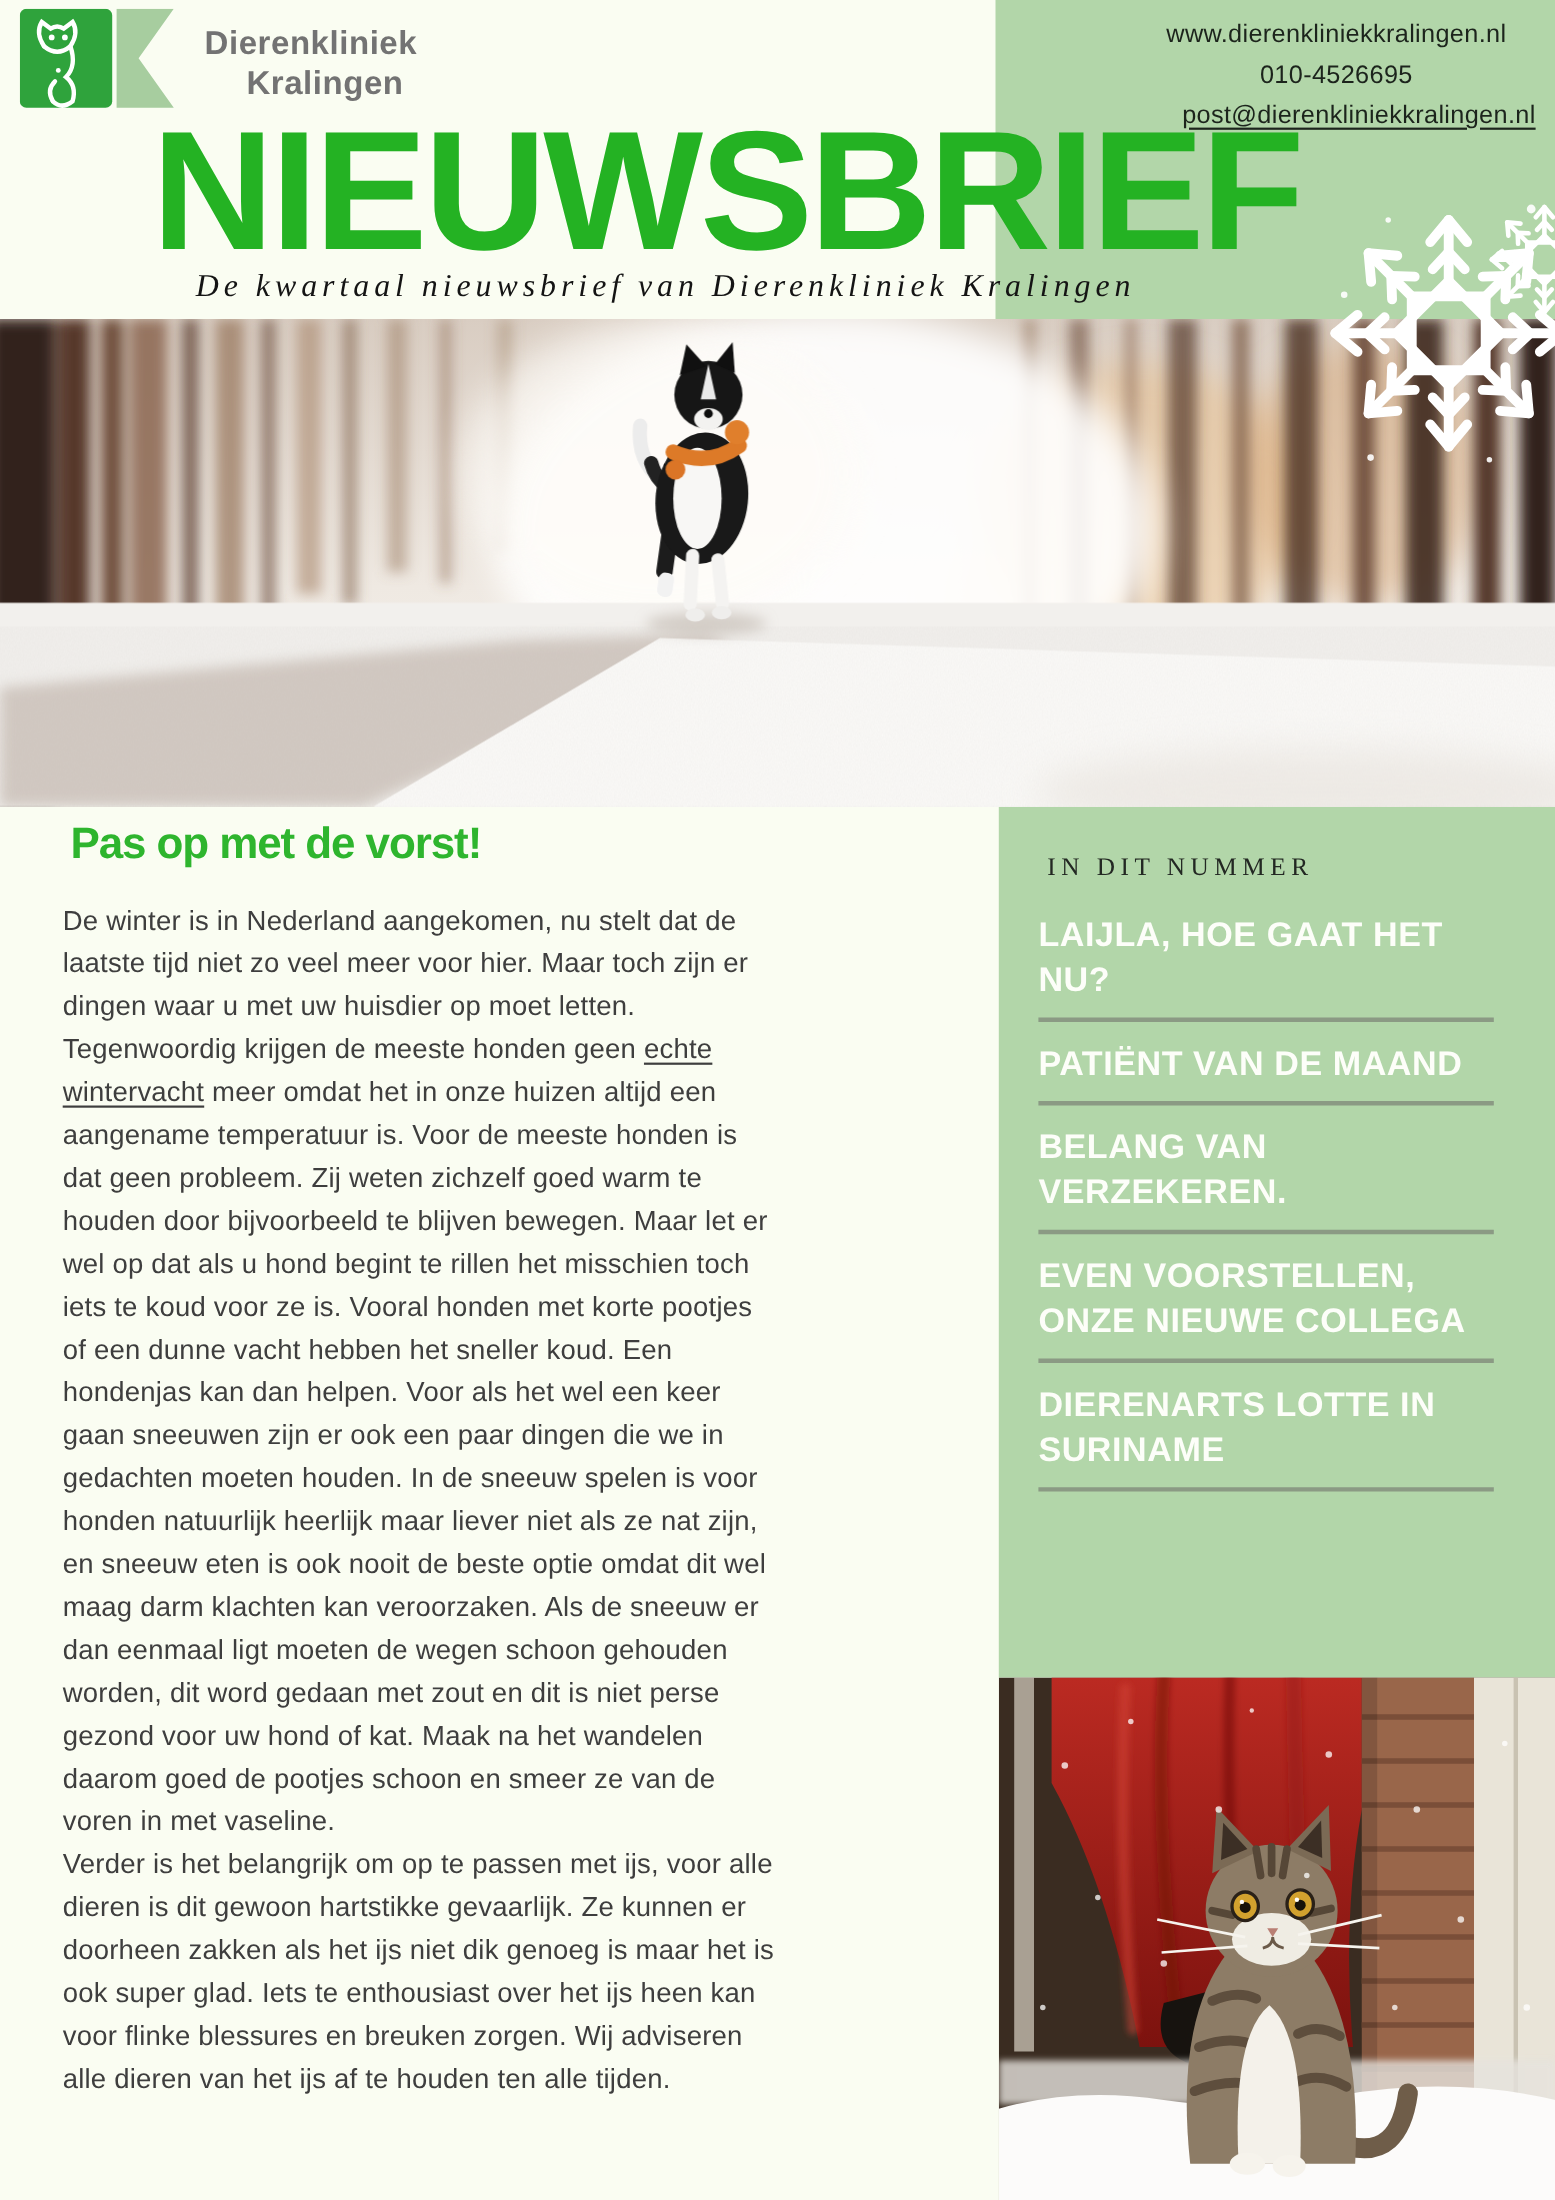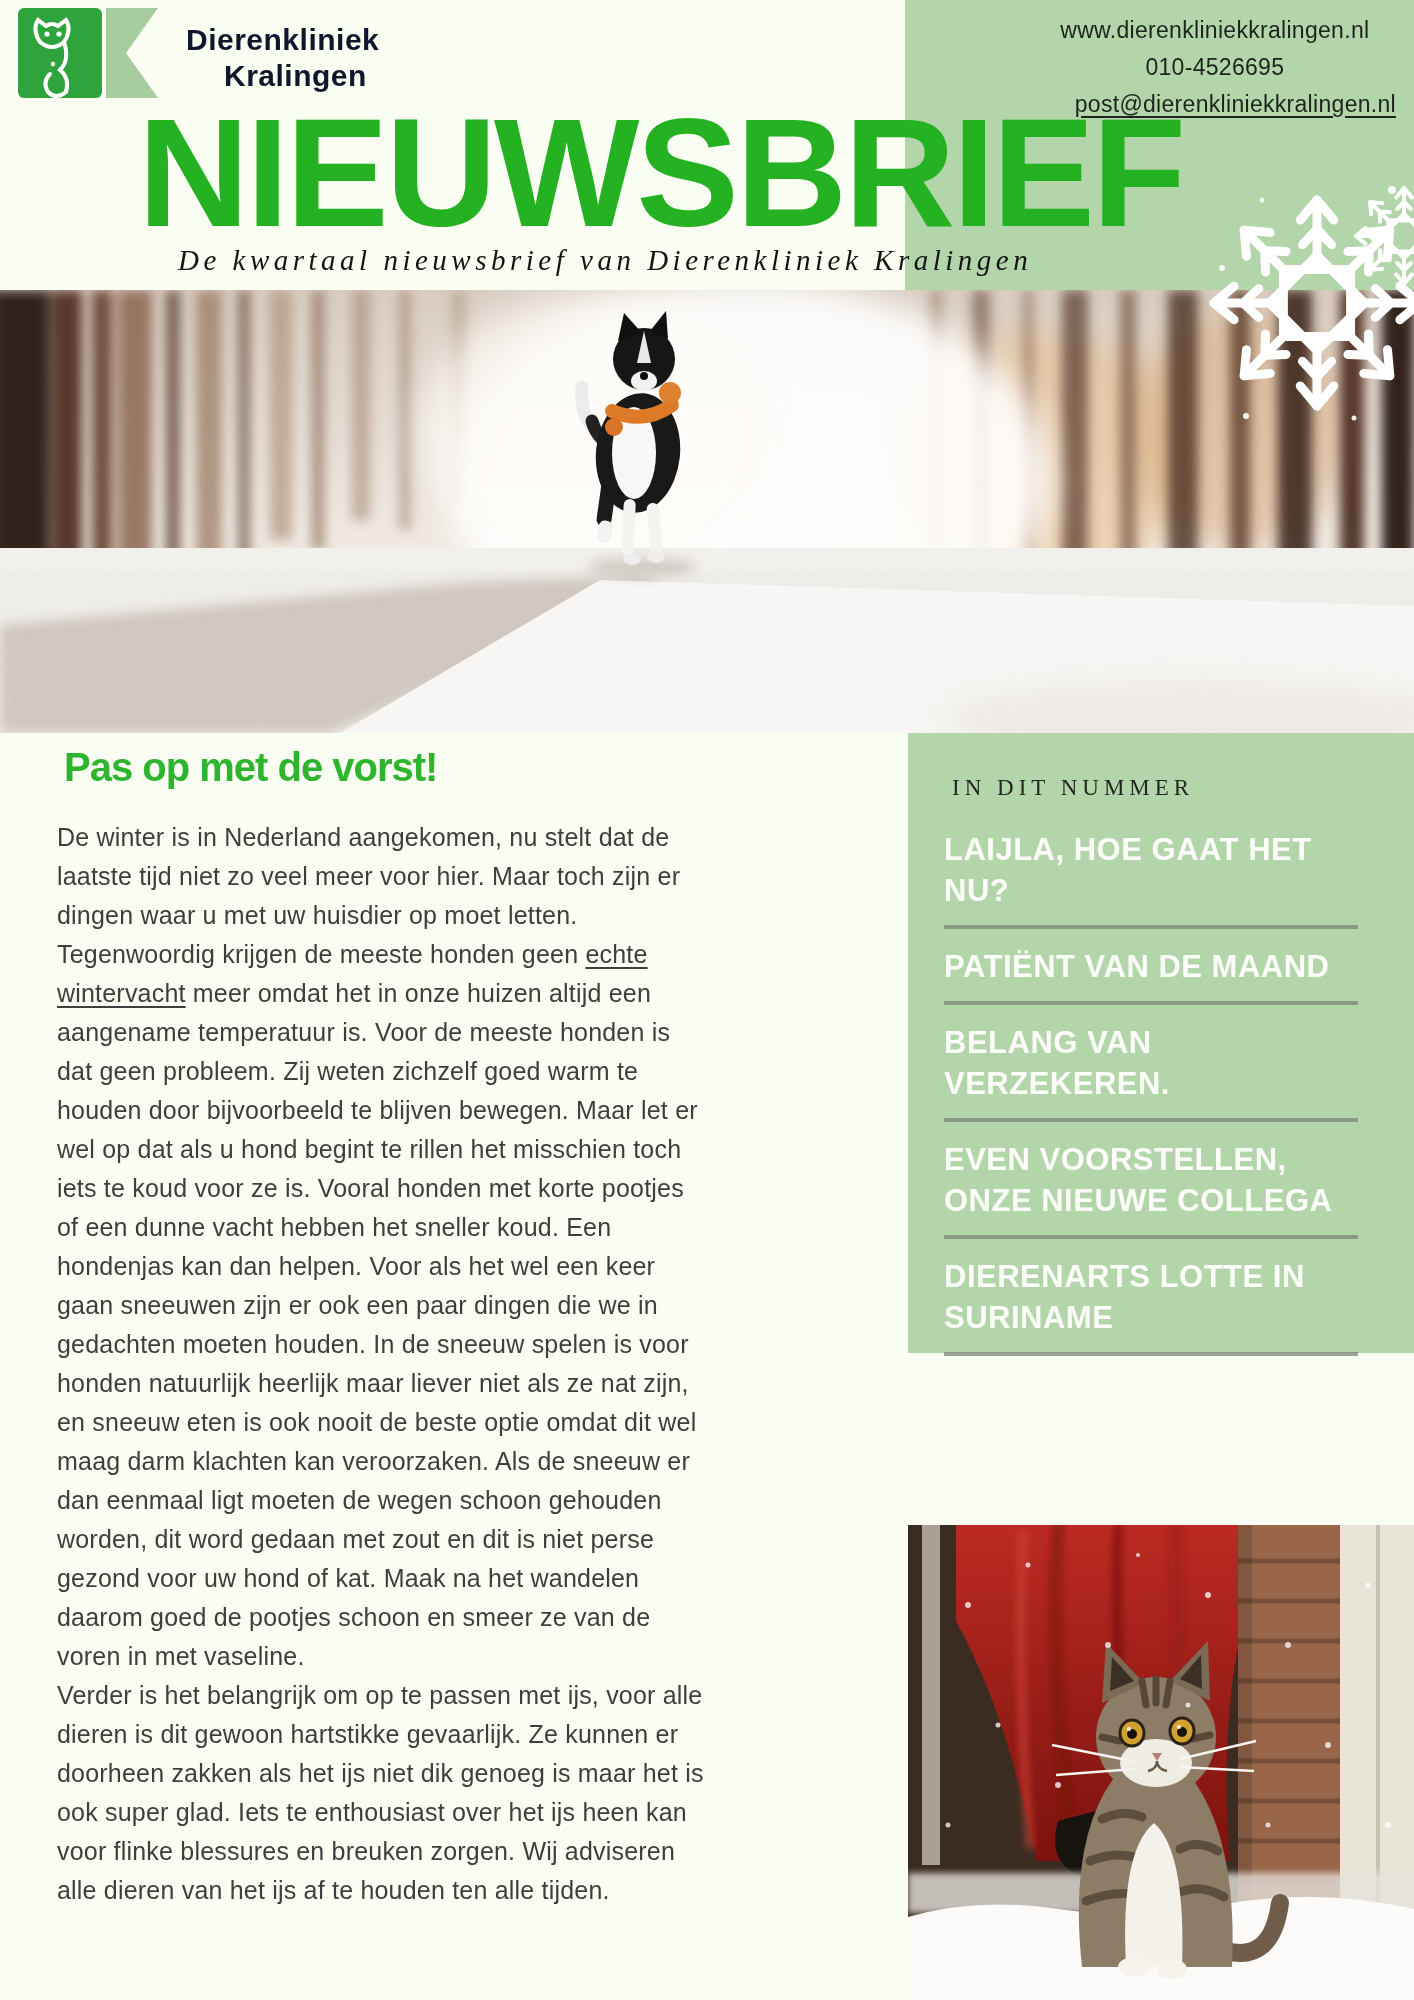--- a/index.html
+++ b/index.html
@@ -4,40 +4,40 @@
 <style>
   html,body{margin:0;padding:0;}
   .page{
     position:relative; width:1414px; height:2000px; overflow:hidden;
     background:#FAFDF2;
     font-family:"Liberation Sans", sans-serif;
   }
   
   .top-green{position:absolute; left:905px; top:0; width:509px; height:290px; background:#B2D6A9;}
   .logo-wrap{position:absolute; left:18px; top:8px; width:420px; height:100px;}
-  .logo-text{position:absolute; left:168px; top:14px; color:#0f172a; font-weight:700; font-size:30px; line-height:36px; letter-spacing:.5px;}
+  .logo-text{position:absolute; left:168px; top:14px; color:#737373; font-weight:700; font-size:30px; line-height:36px; letter-spacing:.5px;}
   .logo-text .l2{margin-left:38px;}
   .contact{position:absolute; right:18px; top:12px; text-align:center; color:#1c241c; font-size:23px; line-height:37px; font-weight:400; letter-spacing:.3px; z-index:3;}
   .contact a{color:inherit; text-decoration:underline; text-underline-offset:4px;margin-left:41px;}
   .main-title{position:absolute; left:138px; top:96px; margin:0; z-index:2;
     font-size:154px; line-height:1; font-weight:700; letter-spacing:-3px; color:#24B223; white-space:nowrap;}
   .subtitle{position:absolute; left:178px; top:244px; z-index:2; color:#141414;
     font-family:"Liberation Serif", serif; font-style:italic; font-size:29px; letter-spacing:4.5px; white-space:nowrap;}
   
   .hero{position:absolute; left:0; top:290px; width:1414px; height:443px; z-index:1;}
   .snowflakes{position:absolute; left:1140px; top:150px; width:274px; height:300px; z-index:4;}
   
   .article-heading{position:absolute; left:64px; top:745px; margin:0; color:#2EB52E;
     font-size:40px; font-weight:700; letter-spacing:-1px; white-space:nowrap;}
   .article-body{position:absolute; left:57px; top:818px; width:655px;
     color:#3E3E3E; font-size:25px; line-height:39px; letter-spacing:.2px;}
   .article-body p{margin:0;}
   .article-body .u{text-decoration:underline; text-underline-offset:4px;}
   
-  .sidebar{position:absolute; left:908px; top:733px; width:506px; height:620px; background:#B2D6A9;
+  .sidebar{position:absolute; left:908px; top:733px; width:506px; height:792px; background:#B2D6A9;
     box-sizing:border-box; padding:42px 56px 0 36px;}
   .sidebar-label{margin:0 0 28px 8px; color:#232823; font-family:"Liberation Serif", serif;
     font-weight:400; font-size:23px; letter-spacing:5px;}
   .sidebar-list{list-style:none; margin:0; padding:0;}
   .sidebar-list li{color:#FDFEF9; font-weight:700; font-size:31px; line-height:41px; letter-spacing:.5px;
     padding-bottom:14px; margin-bottom:17px; border-bottom:4px solid rgba(125,134,120,.75);}
   
   .cat{position:absolute; left:908px; top:1525px; width:506px; height:475px;}
 </style>
 </head>

